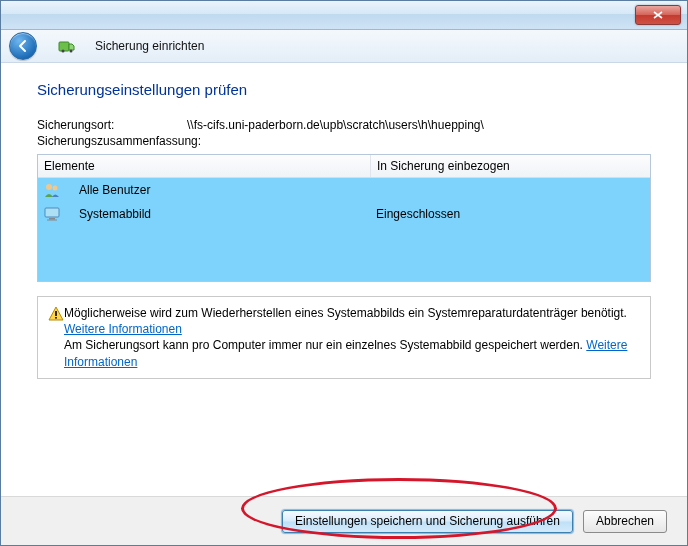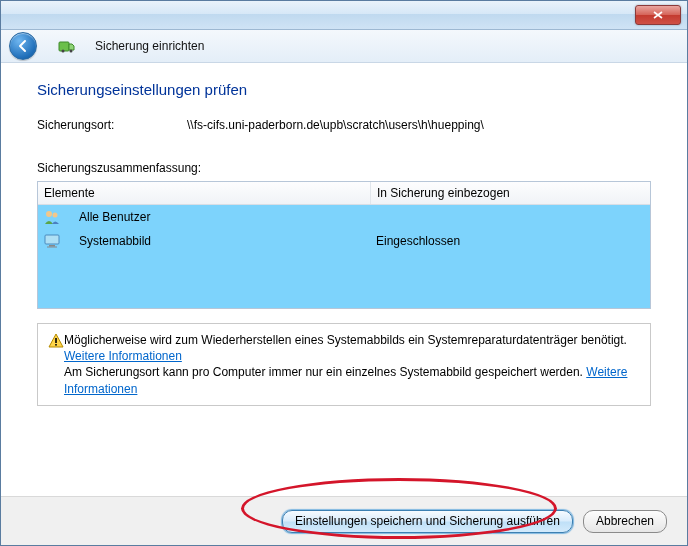--- a/index.html
+++ b/index.html
@@ -7,42 +7,42 @@
 .titlebar{height:28px;background:linear-gradient(to bottom,#eaf3fb 0%,#d7e8f7 45%,#bfd9ef 46%,#cfe3f5 100%);border-bottom:1px solid #9db8d2;position:relative;display:flex;align-items:center;justify-content:flex-end;padding-right:6px}
 .close-btn{width:44px;height:18px;border:1px solid #8b3a3a;border-radius:3px;background:linear-gradient(to bottom,#e9a6a0 0%,#d6655a 48%,#c43b2f 52%,#cf5046 100%);display:flex;align-items:center;justify-content:center;color:#fff;font-weight:bold;box-shadow:0 0 2px rgba(0,0,0,.3)}
 .close-btn svg{display:block}
 .navbar{height:32px;background:linear-gradient(to bottom,#f4f8fc,#e4eef8);border-bottom:1px solid #c9d7e6;display:flex;align-items:center;padding:0 8px;gap:20px}
 .back-btn{width:26px;height:26px;border-radius:50%;background:radial-gradient(circle at 35% 30%,#6fb6f0,#1e6db8 70%,#13528f);border:1px solid #2a69a2;display:flex;align-items:center;justify-content:center;box-shadow:inset 0 1px 1px rgba(255,255,255,.5),0 1px 1px rgba(0,0,0,.2)}
 .back-btn svg{display:block}
 .nav-icon{width:18px;height:18px;display:flex;align-items:center;justify-content:center}
 .nav-title{color:#111;font-size:12px}
 .content{flex:1;padding:18px 36px 4px 36px;overflow:hidden}
 .heading{color:#003399;font-size:15px;margin:0 0 20px 0;font-weight:normal}
-.row{display:flex;margin-bottom:29px}
+.row{display:flex;margin-bottom:2px}
 .row .label{width:150px}
 .row .value{flex:1}
 .sub-label{margin-bottom:6px}
 .table{border:1px solid #b7c6d8;background:#7dd3fc;height:126px;margin-bottom:14px}
 .thead{display:flex;background:linear-gradient(to bottom,#fdfdfe,#f0f3f7);border-bottom:1px solid #d8dee6}
 .th{padding:4px 6px;border-right:1px solid #e1e6ec;font-weight:normal}
 .th.c1{width:320px}
 .th.c2{flex:1;border-right:none}
 .tr{display:flex;padding:2px 0}
 .td{padding:2px 6px;display:flex;align-items:center;gap:19px}
 .td.c1{width:320px}
 .td.c2{flex:1}
 .icon-sm{width:16px;height:16px;flex:none;display:flex;align-items:center;justify-content:center}
 .schedule-row{display:flex;align-items:center;margin-bottom:14px}
 .schedule-row .label{width:150px}
 .link{color:#0066cc;text-decoration:underline dotted;cursor:pointer}
 .link.solid{text-decoration:underline}
 .warnbox{border:1px solid #c9c9c9;background:#fff;padding:8px 10px;display:flex;line-height:1.35}
 .warn-icon{width:16px;height:16px;flex:none;margin-top:1px}
 .footer{height:48px;border-top:1px solid #d9d9d9;background:#f0f0f0;display:flex;align-items:center;justify-content:flex-end;gap:10px;padding:0 20px;position:relative}
-.btn{height:23px;padding:0 12px;border:1px solid #8a8a8a;border-radius:10px;background:linear-gradient(to bottom,#fdfdfd,#e6e6e6);font-family:inherit;font-size:12px;cursor:pointer;display:inline-flex;align-items:center}
+.btn{height:23px;padding:0 12px;border:1px solid #8a8a8a;border-radius:3px;background:linear-gradient(to bottom,#fdfdfd,#e6e6e6);font-family:inherit;font-size:12px;cursor:pointer;display:inline-flex;align-items:center}
 .btn.primary{border:1px solid #3c7fb1;box-shadow:0 0 1px 1px #7fb7e0;background:linear-gradient(to bottom,#f6fbff,#d9ecfb 48%,#bfe0f7 52%,#d3eafb)}
 .ellipse{position:absolute;border:3px solid #d4152a;border-radius:50%;width:310px;height:55px;left:240px;bottom:6px;pointer-events:none}
 </style>
 </head>
 <body>
 
 <div class="window">
   <div class="titlebar">
     <div class="close-btn">
       <svg width="10" height="8" viewBox="0 0 10 8">

